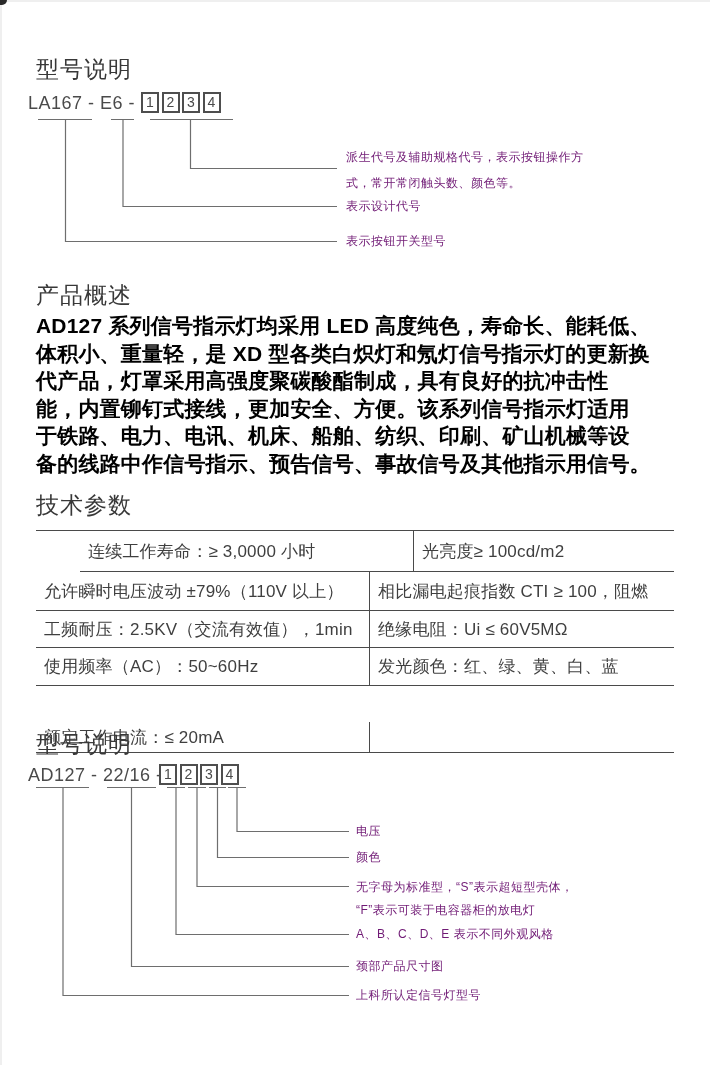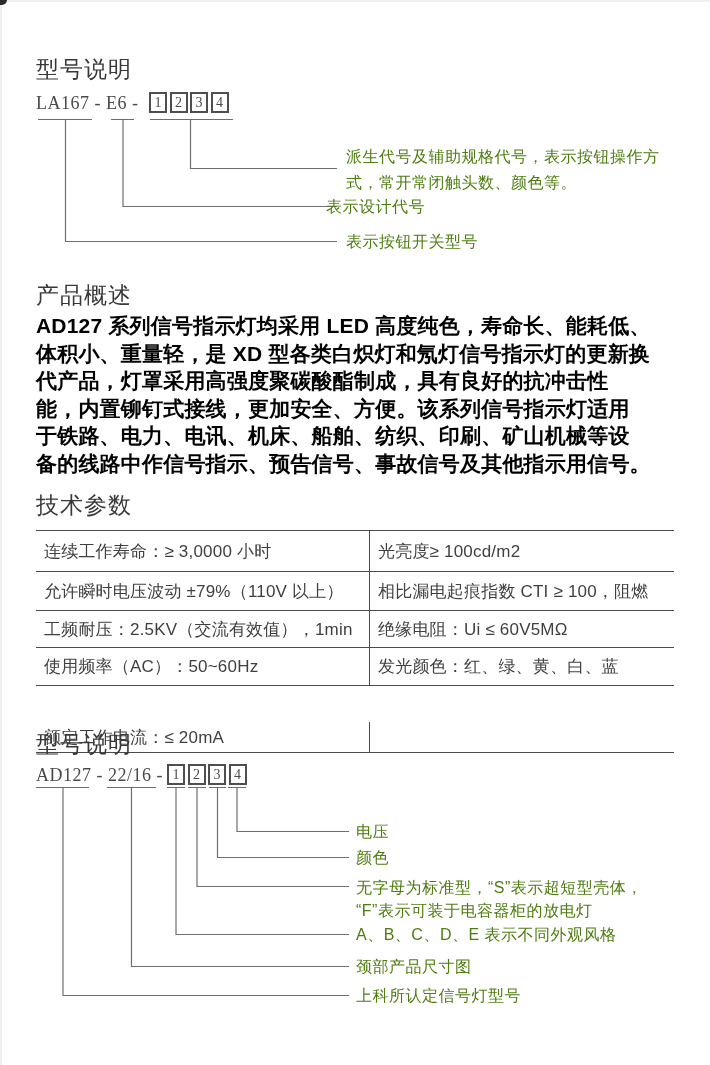--- a/index.html
+++ b/index.html
@@ -5,50 +5,50 @@
   html,body{margin:0;padding:0;background:#ffffff;}
   #page{
     position:relative;width:710px;height:1065px;background:#fff;
     font-family:"Liberation Sans",sans-serif;color:#3c3c3c;overflow:hidden;
     box-shadow:inset 2px 2px 0 #efefef;
   }
   .heading{
     position:absolute;left:36px;font-size:23px;font-weight:400;color:#383838;
     line-height:28px;letter-spacing:1px;
   }
-  .model-row{position:absolute;left:36px;height:22px;font-family:Liberation Serif, serif;}
+  .model-row{position:absolute;left:28px;height:22px;}
   .model-prefix{
     position:absolute;left:0;top:0;font-size:18px;color:#4a4a4a;
     line-height:22px;letter-spacing:.5px;white-space:nowrap;
   }
   .digit-box{
     position:absolute;top:0;width:18px;height:21px;box-sizing:border-box;
     border:2px solid #4e4e4e;font-size:14px;line-height:17px;text-align:center;
     color:#4a4a4a;background:#fff;
   }
   svg.lines{position:absolute;left:0;top:0;pointer-events:none;}
   .callout{
-    position:absolute;font-size:16px;color:#4d7c0f;line-height:17px;
+    position:absolute;font-size:12px;color:#701a75;line-height:17px;
     white-space:nowrap;letter-spacing:.5px;
   }
   .callout .ln{display:block;}
   .callout.two-line-1{line-height:26px;}
   .callout.two-line-2{line-height:23px;}
   .para{position:absolute;left:36px;top:312px;width:660px;}
   .para .pline{
     display:block;font-size:21px;line-height:27.5px;color:#000000;
     letter-spacing:.2px;white-space:nowrap;font-weight:bold;
   }
   .spec-table{
     position:absolute;left:36px;top:530px;width:638px;
     border-top:1px solid #4a4a4a;border-bottom:1px solid #4a4a4a;
   }
   .spec-row{display:flex;border-bottom:1px solid #4a4a4a;}
   .spec-row:last-child{border-bottom:none;margin-top:36px;}
-  .spec-row:nth-child(1){height:40px;}
+  .spec-row:nth-child(1){height:40px;margin-left:44px;}
   .spec-row:nth-child(2){height:38px;}
   .spec-row:nth-child(3){height:36px;}
   .spec-row:nth-child(4){height:37px;justify-content:space-between;}
   .spec-row:nth-child(5){height:30px;}
   .cell{
     display:flex;align-items:center;font-size:17px;color:#3f3f3f;
     letter-spacing:.2px;white-space:nowrap;overflow:hidden;
   }
   .cell.left{width:333px;box-sizing:border-box;padding-left:8px;}
   .cell.right{flex:1;border-left:1px solid #4a4a4a;padding-left:8px;}
@@ -91,21 +91,21 @@
     <span class="digit-box" style="left:113px">1</span>
     <span class="digit-box" style="left:133.5px">2</span>
     <span class="digit-box" style="left:154px">3</span>
     <span class="digit-box" style="left:174.5px">4</span>
   </div>
 
   <div class="callout two-line-1" style="left:346px;top:144px">
     <span class="ln">派生代号及辅助规格代号，表示按钮操作方</span>
     <span class="ln">式，常开常闭触头数、颜色等。</span>
   </div>
-  <div class="callout" style="left:326px;top:198px">表示设计代号</div>
+  <div class="callout" style="left:346px;top:198px">表示设计代号</div>
   <div class="callout" style="left:346px;top:233px">表示按钮开关型号</div>
 
   <div class="heading" style="top:281px">产品概述</div>
 
   <div class="para">
     <span class="pline">AD127 系列信号指示灯均采用 LED 高度纯色，寿命长、能耗低、</span>
     <span class="pline">体积小、重量轻，是 XD 型各类白炽灯和氖灯信号指示灯的更新换</span>
     <span class="pline">代产品，灯罩采用高强度聚碳酸酯制成，具有良好的抗冲击性</span>
     <span class="pline">能，内置铆钉式接线，更加安全、方便。该系列信号指示灯适用</span>
     <span class="pline">于铁路、电力、电讯、机床、船舶、纺织、印刷、矿山机械等设</span>

